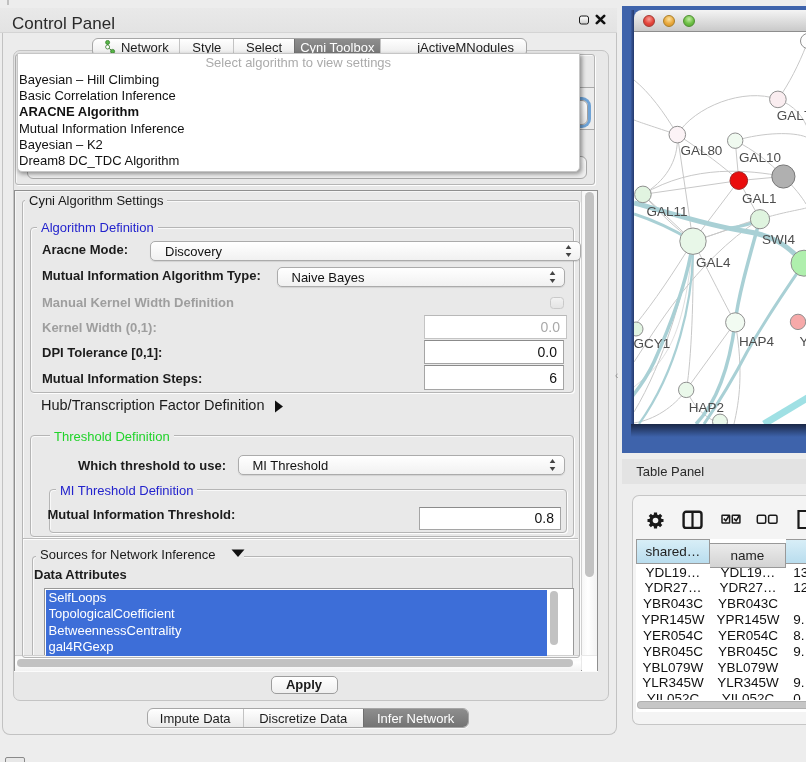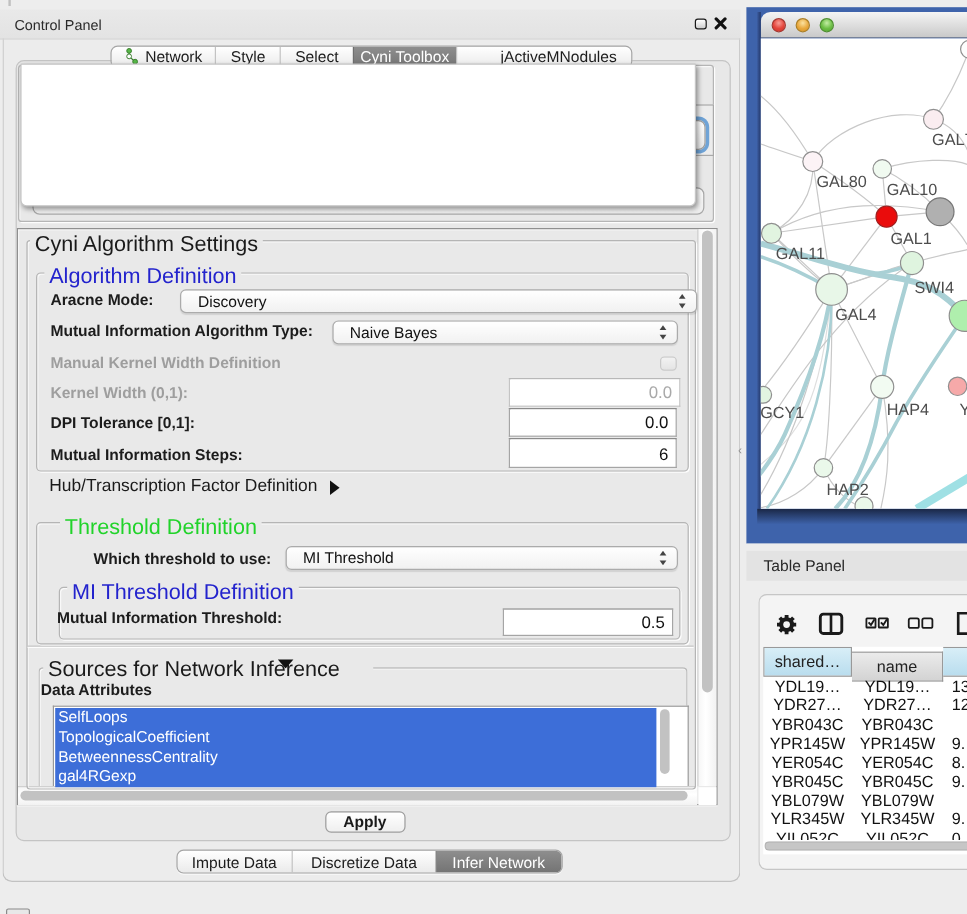--- a/index.html
+++ b/index.html
@@ -3,40 +3,40 @@
 <meta charset="utf-8">
 <style>
   * { margin:0; padding:0; box-sizing:border-box; }
   html,body { width:806px; height:762px; overflow:hidden; }
   body { background:#ededed; font-family:"Liberation Sans", sans-serif; position:relative; }
   .abs { position:absolute; }
   .lbl { position:absolute; font-size:13px; color:#1c1c1c; white-space:nowrap; }
   .bold { font-weight:bold; }
   .dis { color:#9e9e9e; }
   .grp { position:absolute; border:1px solid #b5b5b5; border-radius:4px; box-shadow:inset 1px 1px 0 rgba(255,255,255,.7), 1px 1px 0 rgba(255,255,255,.9); }
-  .grptitle { position:absolute; background:#e9e9e9; padding:0 4px; font-size:18px; white-space:nowrap; }
+  .grptitle { position:absolute; background:#e9e9e9; padding:0 4px; font-size:13px; white-space:nowrap; }
   .combo { position:absolute; background:linear-gradient(#ffffff,#f1f1f1); border:1px solid #ababab; border-radius:5px; box-shadow:0 1px 1px rgba(0,0,0,.1); font-size:13px; color:#111; }
   .combo .ctext { position:absolute; left:14px; top:50%; transform:translateY(-50%); }
   .combo .arr { position:absolute; right:8px; top:50%; transform:translateY(-50%); width:7px; height:13px; }
   .tfield { position:absolute; background:#fff; border:1px solid #a5a5a5; border-top-color:#8b8b8b; font-size:14px; color:#111; }
   .tfield span { position:absolute; right:6px; top:50%; transform:translateY(-50%); }
   .tabbar { position:absolute; display:flex; border:1px solid #a6a6a6; border-radius:6px; background:linear-gradient(#ffffff,#eaeaea); overflow:hidden; box-shadow:0 1px 0 rgba(255,255,255,.7); }
   .tab { font-size:13px; color:#1c1c1c; display:flex; align-items:center; justify-content:center; border-left:1px solid #c3c3c3; }
   .tab:first-child { border-left:none; }
   .tab.sel { background:linear-gradient(#8e8e8e,#747474); color:#ffffff; border-left-color:#6f6f6f; }
 </style>
 </head>
 <body>
 
 <div class="abs" style="left:7px;top:0;width:2px;height:5px;background:#c0c0c0;"></div>
 
 <div class="abs" id="panel" style="left:2px;top:8px;width:615px;height:727px;background:#ececec;border:1px solid #c2c2c2;border-top:none;border-radius:0 0 8px 8px;"></div>
 
 <div class="abs" style="left:0;top:8px;width:617px;height:24.5px;background:linear-gradient(#e9e9e9,#e3e3e3);border-bottom:1px solid #d4d4d4;">
-  <div class="lbl" style="left:12px;top:5.5px;color:#2a2a2a;font-size:12px;">Control Panel</div>
+  <div class="lbl" style="left:12px;top:5.5px;color:#2a2a2a;font-size:17px;">Control Panel</div>
   <div class="abs" style="left:579px;top:15px;width:10px;height:9px;border:1.5px solid #1a1a1a;border-radius:2.5px;background:linear-gradient(#ffffff,#cfcfcf);transform:translateY(-7.5px);"></div>
   <svg class="abs" style="left:595px;top:6px;" width="11" height="11" viewBox="0 0 11 11">
     <path d="M1.8 1.8 L9.2 9.2 M9.2 1.8 L1.8 9.2" stroke="#111" stroke-width="2.6" stroke-linecap="round"></path>
   </svg>
 </div>
 
 <div class="abs" style="left:13px;top:50px;width:596px;height:651px;background:#e8e8e8;border:1px solid #c4c4c4;border-radius:7px;"></div>
 
 <div class="grp" style="left:15px;top:53.5px;width:579.5px;height:131px;border-radius:3px;"></div>
 
@@ -113,21 +113,21 @@
       <path d="M3.5 0.5 L6.3 4.5 H0.7 Z" fill="#444"></path>
       <path d="M3.5 12.5 L0.7 8.5 H6.3 Z" fill="#444"></path>
     </svg>
 </div>
 
 <div class="grp" style="left:48.5px;top:489px;width:518.5px;height:43.5px;"></div>
 <div class="grptitle" style="left:56px;top:482.5px;color:#2323cd;">MI Threshold Definition</div>
 
 <div class="lbl bold" style="left:47.5px;top:507px;">Mutual Information Threshold:</div>
 <div class="tfield" style="left:419px;top:506.5px;width:142px;height:23px;">
-    <span>0.5</span>
+    <span>0.8</span>
   </div>
 
 <div class="abs" style="left:31.8px;top:555.5px;width:541px;height:99.5px;border:1px solid #b5b5b5;border-bottom:none;border-radius:4px 4px 0 0;box-shadow:inset 1px 1px 0 rgba(255,255,255,.7);"></div>
 <div class="grptitle" style="left:36px;top:546.5px;color:#1a1a1a;padding-right:28px;">Sources for Network Inference</div>
 <svg class="abs" style="left:231px;top:548.5px;" width="14" height="8.5" viewBox="0 0 14 8.5">
     <path d="M0.5 0.5 H13.5 L7 8 Z" fill="#111"></path>
   </svg>
 
 <div class="lbl bold" style="left:34px;top:566.5px;">Data Attributes</div>
 
@@ -155,20 +155,29 @@
     </svg>
     Network
   </div>
   <div class="tab" style="width:54px;">Style</div>
   <div class="tab" style="width:60.5px;">Select</div>
   <div class="tab sel" style="width:86px;">Cyni Toolbox</div>
   <div class="tab" style="width:126.5px;padding-left:44px;">jActiveMNodules</div>
 </div>
 
 <div class="abs" style="left:16.5px;top:53px;width:563.5px;height:118.5px;background:#ffffff;border:1px solid #c6c6c6;border-radius:1px 1px 5px 5px;box-shadow:1.5px 2px 4px rgba(0,0,0,.4);z-index:50;">
+  <div style="font-size:13px;color:#ababab;text-align:center;height:18px;line-height:17px;">Select algorithm to view settings</div>
+  <div style="font-size:13px;color:#111;line-height:16.2px;padding-left:1.5px;">
+    Bayesian – Hill Climbing<br>
+    Basic Correlation Inference<br>
+    <b>ARACNE Algorithm</b><br>
+    Mutual Information Inference<br>
+    Bayesian – K2<br>
+    Dream8 DC_TDC Algorithm
+  </div>
 </div>
 
 <div class="abs" style="left:615px;top:371px;width:7px;height:10px;color:#909090;font-size:10px;line-height:9px;">‹</div>
 
 <div class="abs" style="left:622px;top:5.5px;width:184px;height:447.5px;background:#3e63ab;"></div>
 
 <div class="abs" style="left:631px;top:10px;width:3px;height:413.7px;background:linear-gradient(90deg,#3a5a9d,#24396b);"></div>
 
 <div class="abs" style="left:630.5px;top:423.7px;width:175.5px;height:13px;background:linear-gradient(#1a2746,rgba(62,99,171,0));"></div>
 

